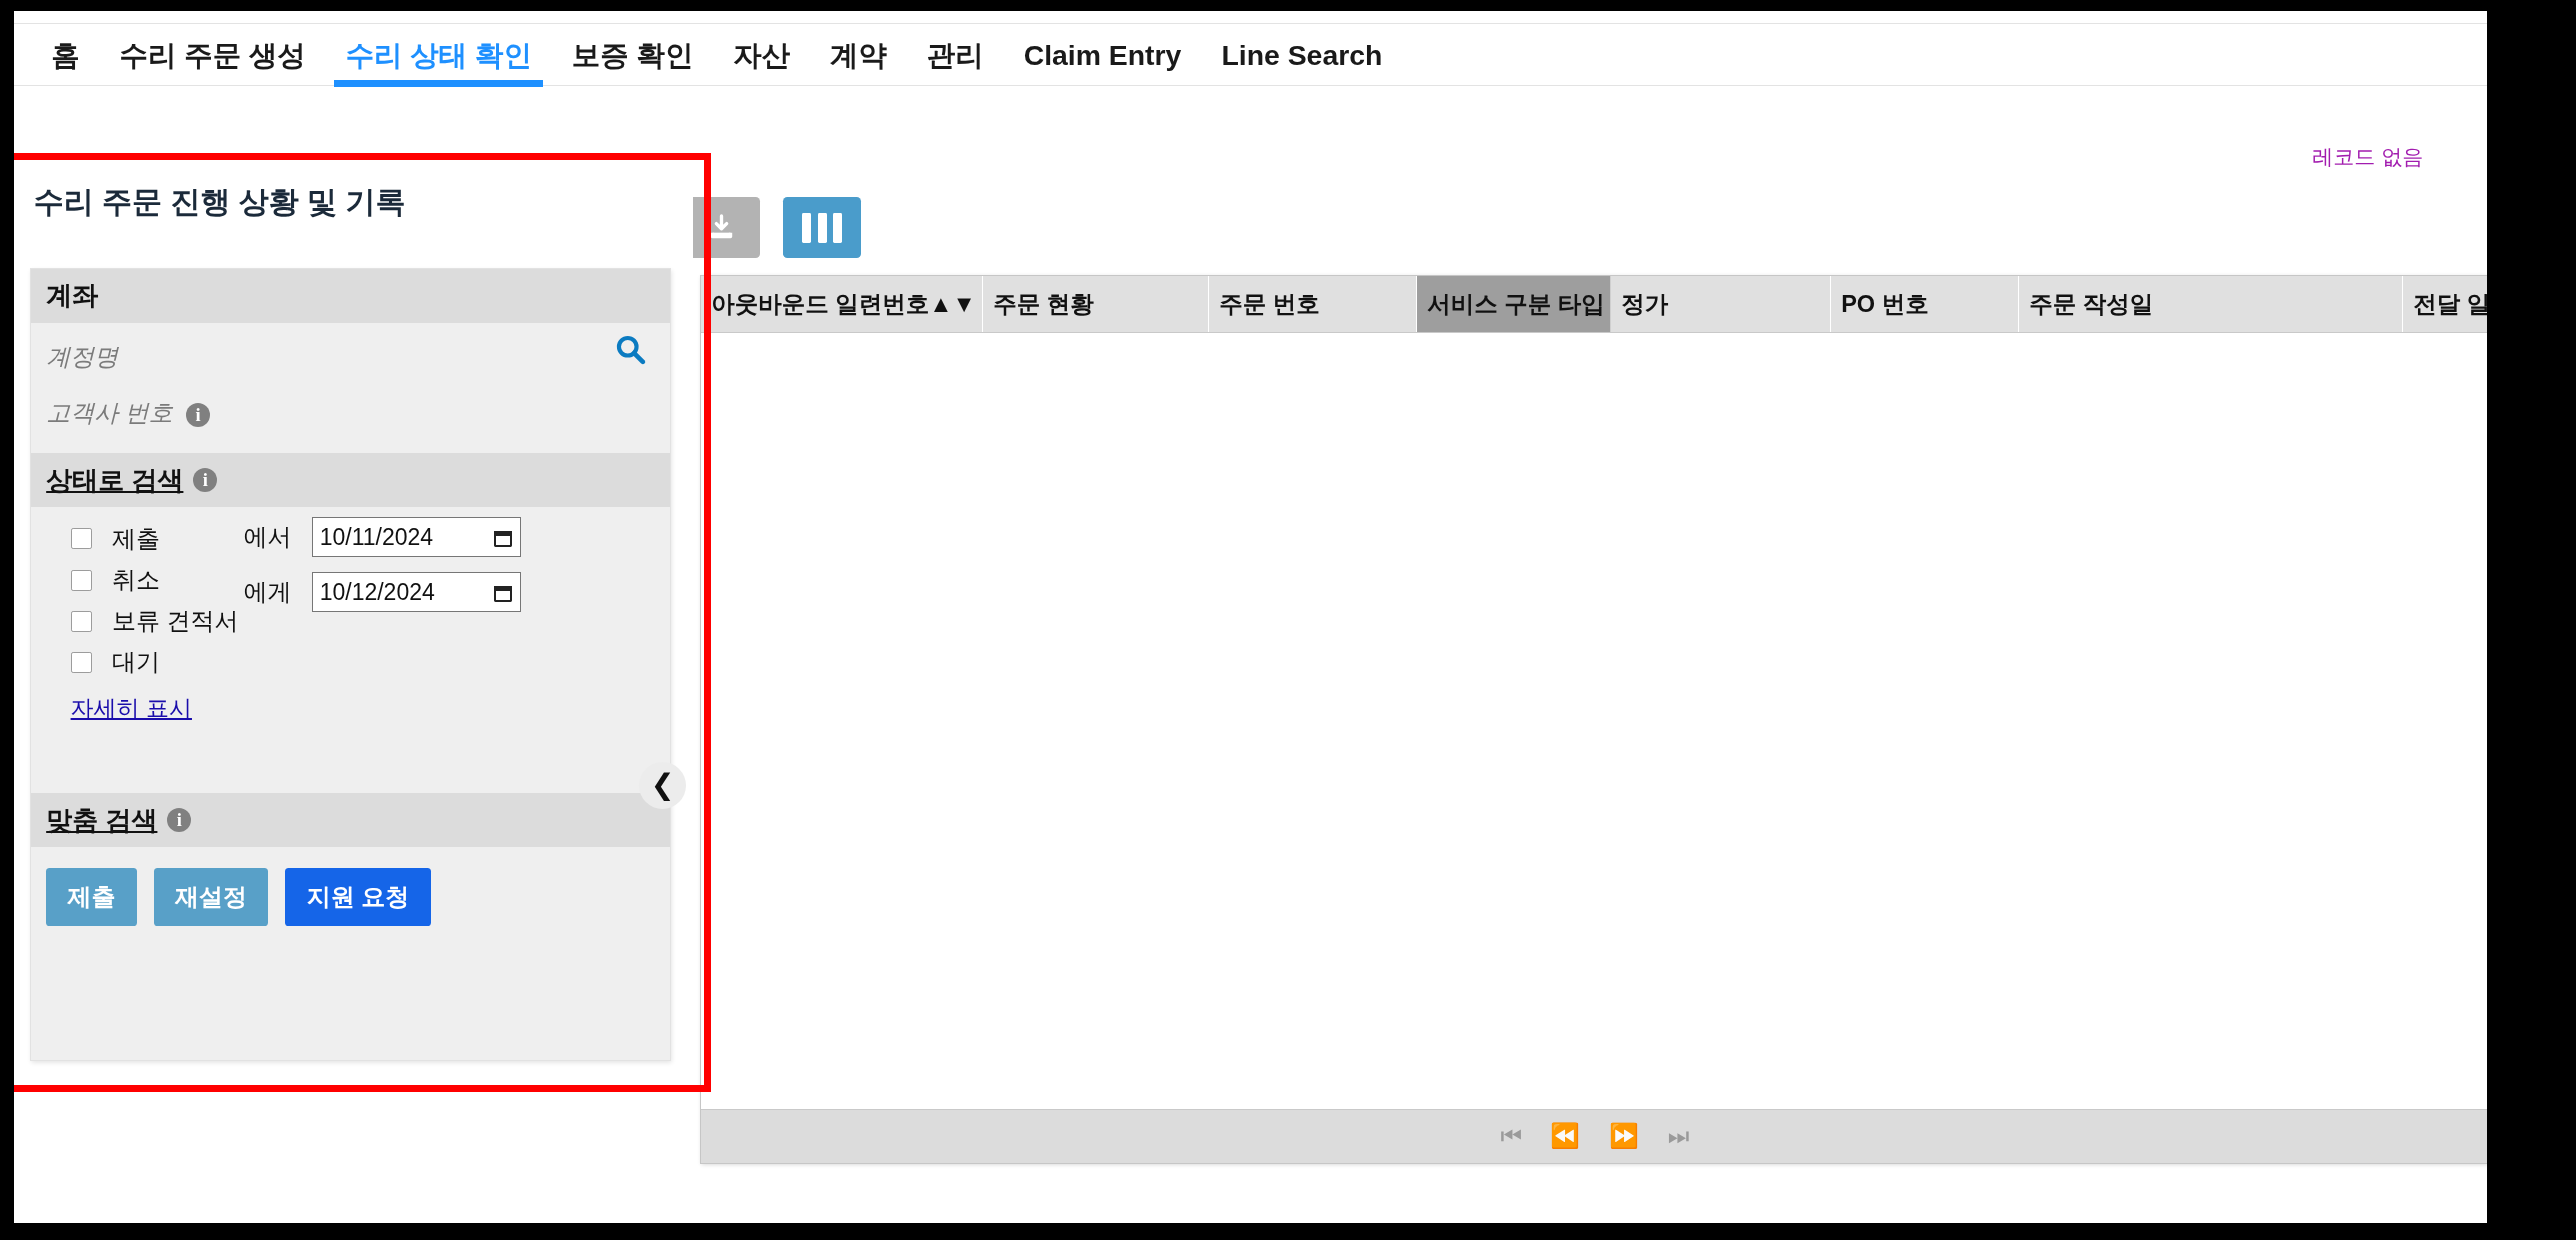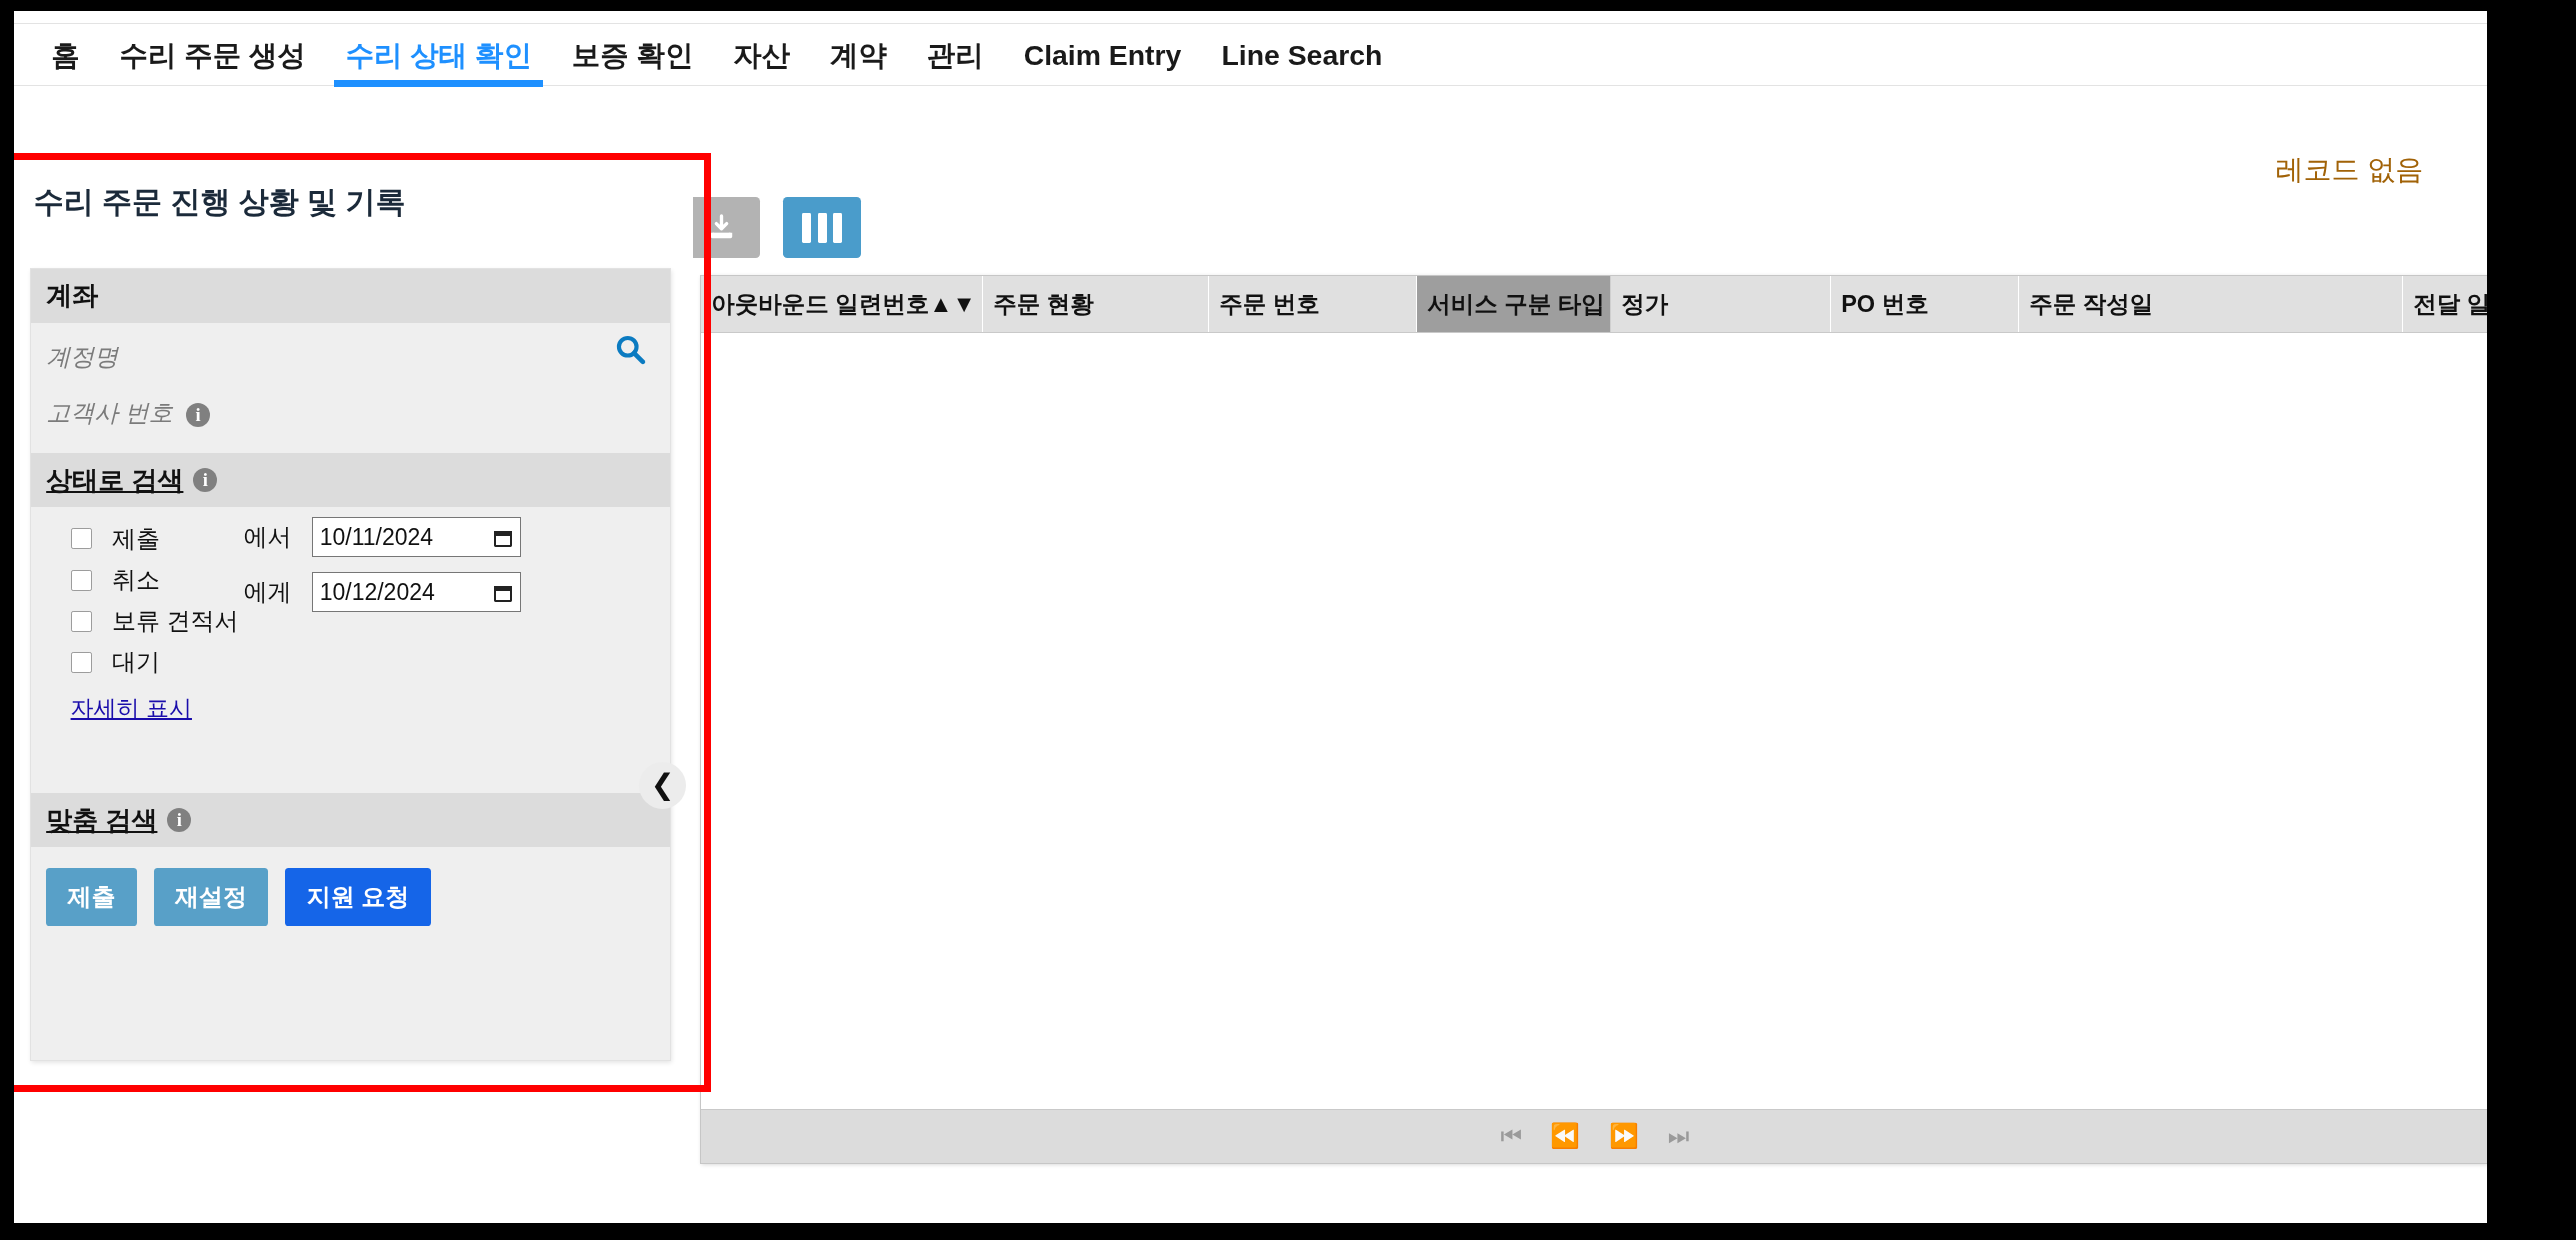--- a/index.html
+++ b/index.html
@@ -40,22 +40,22 @@
   }
   .nav-item.first{padding-left:37px;}
   .nav-item.active{color:#1e90ff;}
   .nav-item.active::after{
     content:"";position:absolute;left:8.5px;right:8.5px;bottom:-1.4px;height:7.1px;
     background:#1e90ff;
   }
 
   
   #records-label{
-    position:absolute;right:64px;top:140px;
-    font-size:28px;color:#a16207;white-space:nowrap;
+    position:absolute;right:64px;top:132px;
+    font-size:21px;color:#a21caf;white-space:nowrap;
   }
 
   
   #toolbar{position:absolute;left:668px;top:178px;height:78px;display:flex;gap:23px;align-items:center;}
   .tb-btn{
     width:78px;height:61px;border:none;border-radius:4.3px;
     display:flex;align-items:center;justify-content:center;cursor:pointer;
   }
   .tb-export{background:#b3b3b3;}
   .tb-columns{background:#4a9ccb;}

